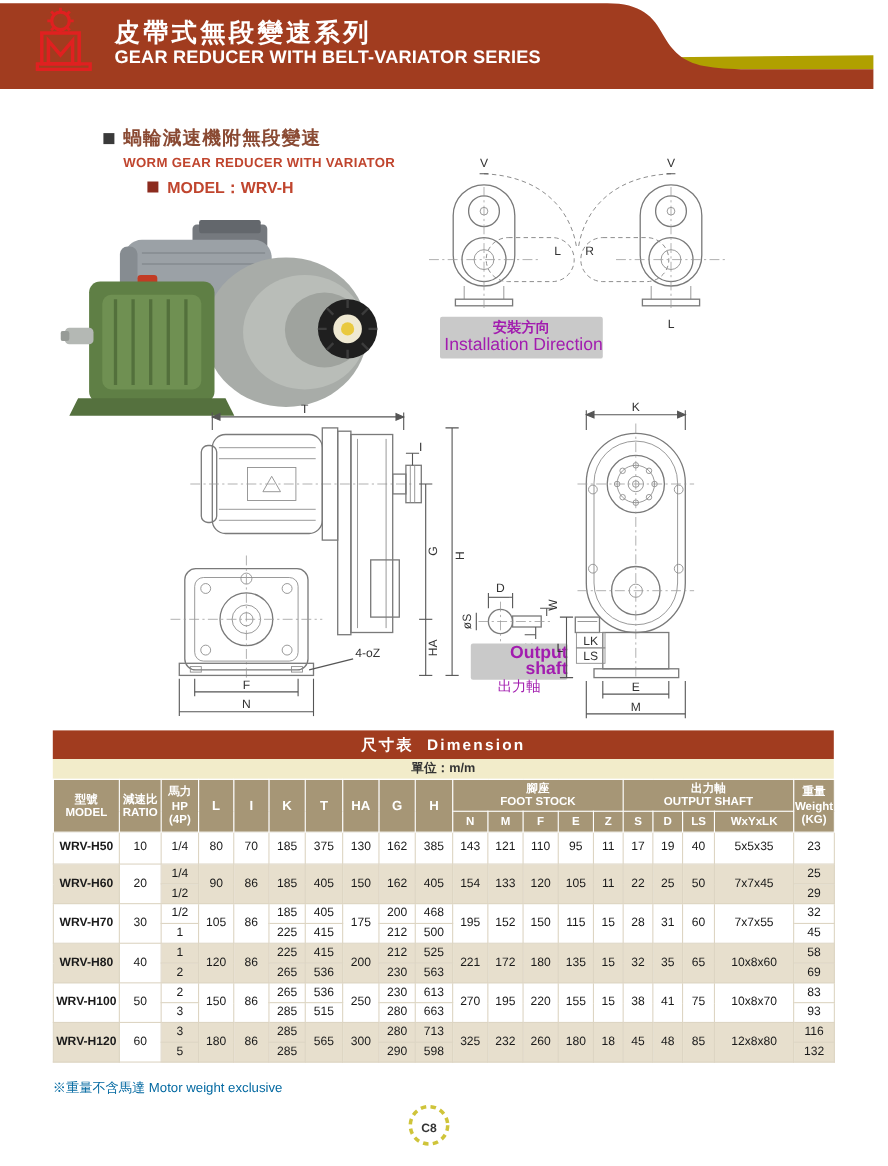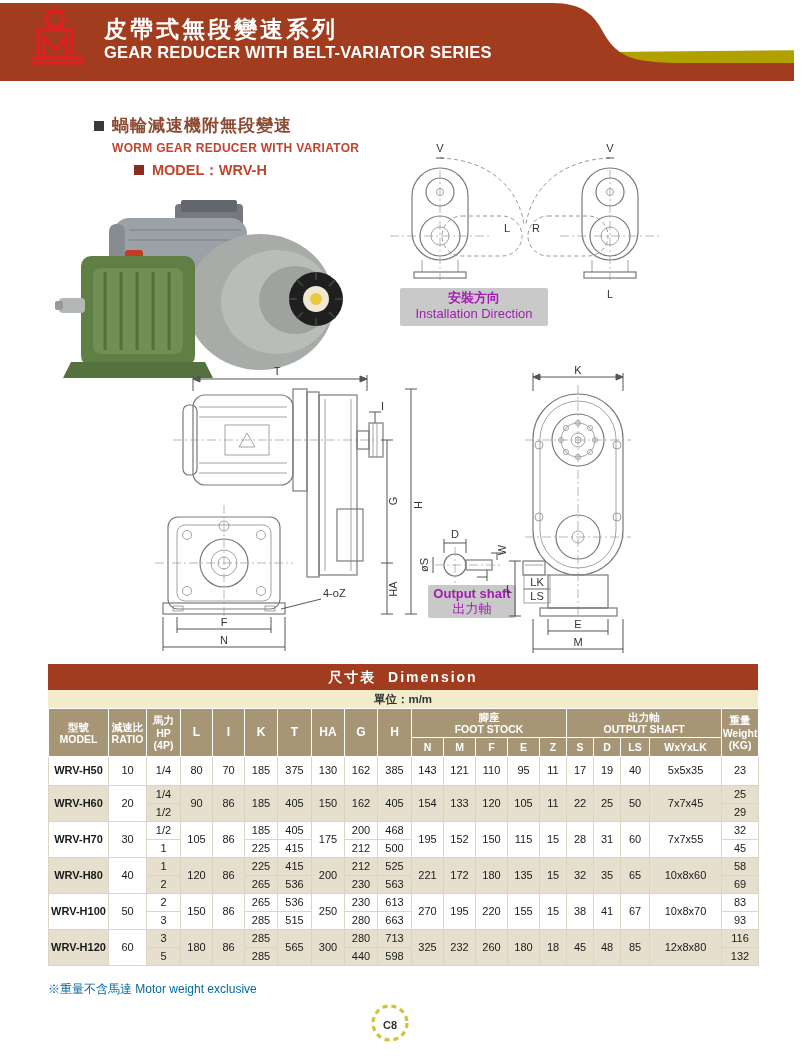--- a/index.html
+++ b/index.html
@@ -21,21 +21,21 @@
 
   
   svg text{font-family:"Liberation Sans",sans-serif;font-size:11px;fill:#333;}
   .out{stroke:#7a7a7a;stroke-width:1.2;fill:none}
   .thin{stroke:#8c8c8c;stroke-width:.8;fill:none}
   .dash{stroke:#8c8c8c;stroke-width:.9;fill:none;stroke-dasharray:4 3}
   .cl{stroke:#9a9a9a;stroke-width:.7;fill:none;stroke-dasharray:9 3 2 3}
   .dim{stroke:#555;stroke-width:1;fill:none}
   .graybox{background:#c9c9c9;border-radius:2px;text-align:center;color:#a21caf;}
   .graybox .zh{font-weight:bold;font-size:13px;display:block;line-height:16px;}
-  .graybox .en{font-size:13px;display:block;line-height:15px;}
+  .graybox .en{font-size:16px;display:block;line-height:15px;text-align:right;}
 
   
   .tbl-wrap{left:48px;top:664px;width:710px;}
   .tbl-title{background:#a13c1f;color:#fff;height:26px;line-height:26px;text-align:center;
              font-size:14px;font-weight:bold;letter-spacing:2px;}
   .tbl-unit{background:#f2ecca;color:#333;height:18px;line-height:18px;text-align:center;
             font-size:11.5px;font-weight:bold;}
   table.dim-tbl{border-collapse:collapse;table-layout:fixed;width:710px;font-size:11px;
                 border:1px solid #cfc7b5;}
   table.dim-tbl thead th{background:#a69676;color:#fff;border:1px solid #fff;font-weight:bold;
@@ -546,21 +546,21 @@
             <td rowspan="2">250</td>
             <td>230</td>
             <td>613</td>
             <td rowspan="2">270</td>
             <td rowspan="2">195</td>
             <td rowspan="2">220</td>
             <td rowspan="2">155</td>
             <td rowspan="2">15</td>
             <td rowspan="2">38</td>
             <td rowspan="2">41</td>
-            <td rowspan="2">67</td>
+            <td rowspan="2">75</td>
             <td rowspan="2">10x8x70</td>
             <td>83</td>
           </tr>
           <tr class="">
             <td>3</td>
             <td>285</td>
             <td>515</td>
             <td>280</td>
             <td>663</td>
             <td>93</td>
@@ -583,21 +583,21 @@
             <td rowspan="2">18</td>
             <td rowspan="2">45</td>
             <td rowspan="2">48</td>
             <td rowspan="2">85</td>
             <td rowspan="2">12x8x80</td>
             <td>116</td>
           </tr>
           <tr class="shade">
             <td>5</td>
             <td>285</td>
-            <td>440</td>
+            <td>290</td>
             <td>598</td>
             <td>132</td>
           </tr>
         </tbody>
     </table>
   </div>
 
   <div class="abs note">※重量不含馬達 Motor weight exclusive</div>
   <svg class="abs pagenum" viewBox="0 0 52 52">
     <circle cx="26" cy="24" r="17" fill="none" stroke="#cfc43a" stroke-width="3.2" stroke-dasharray="5 4"></circle>

